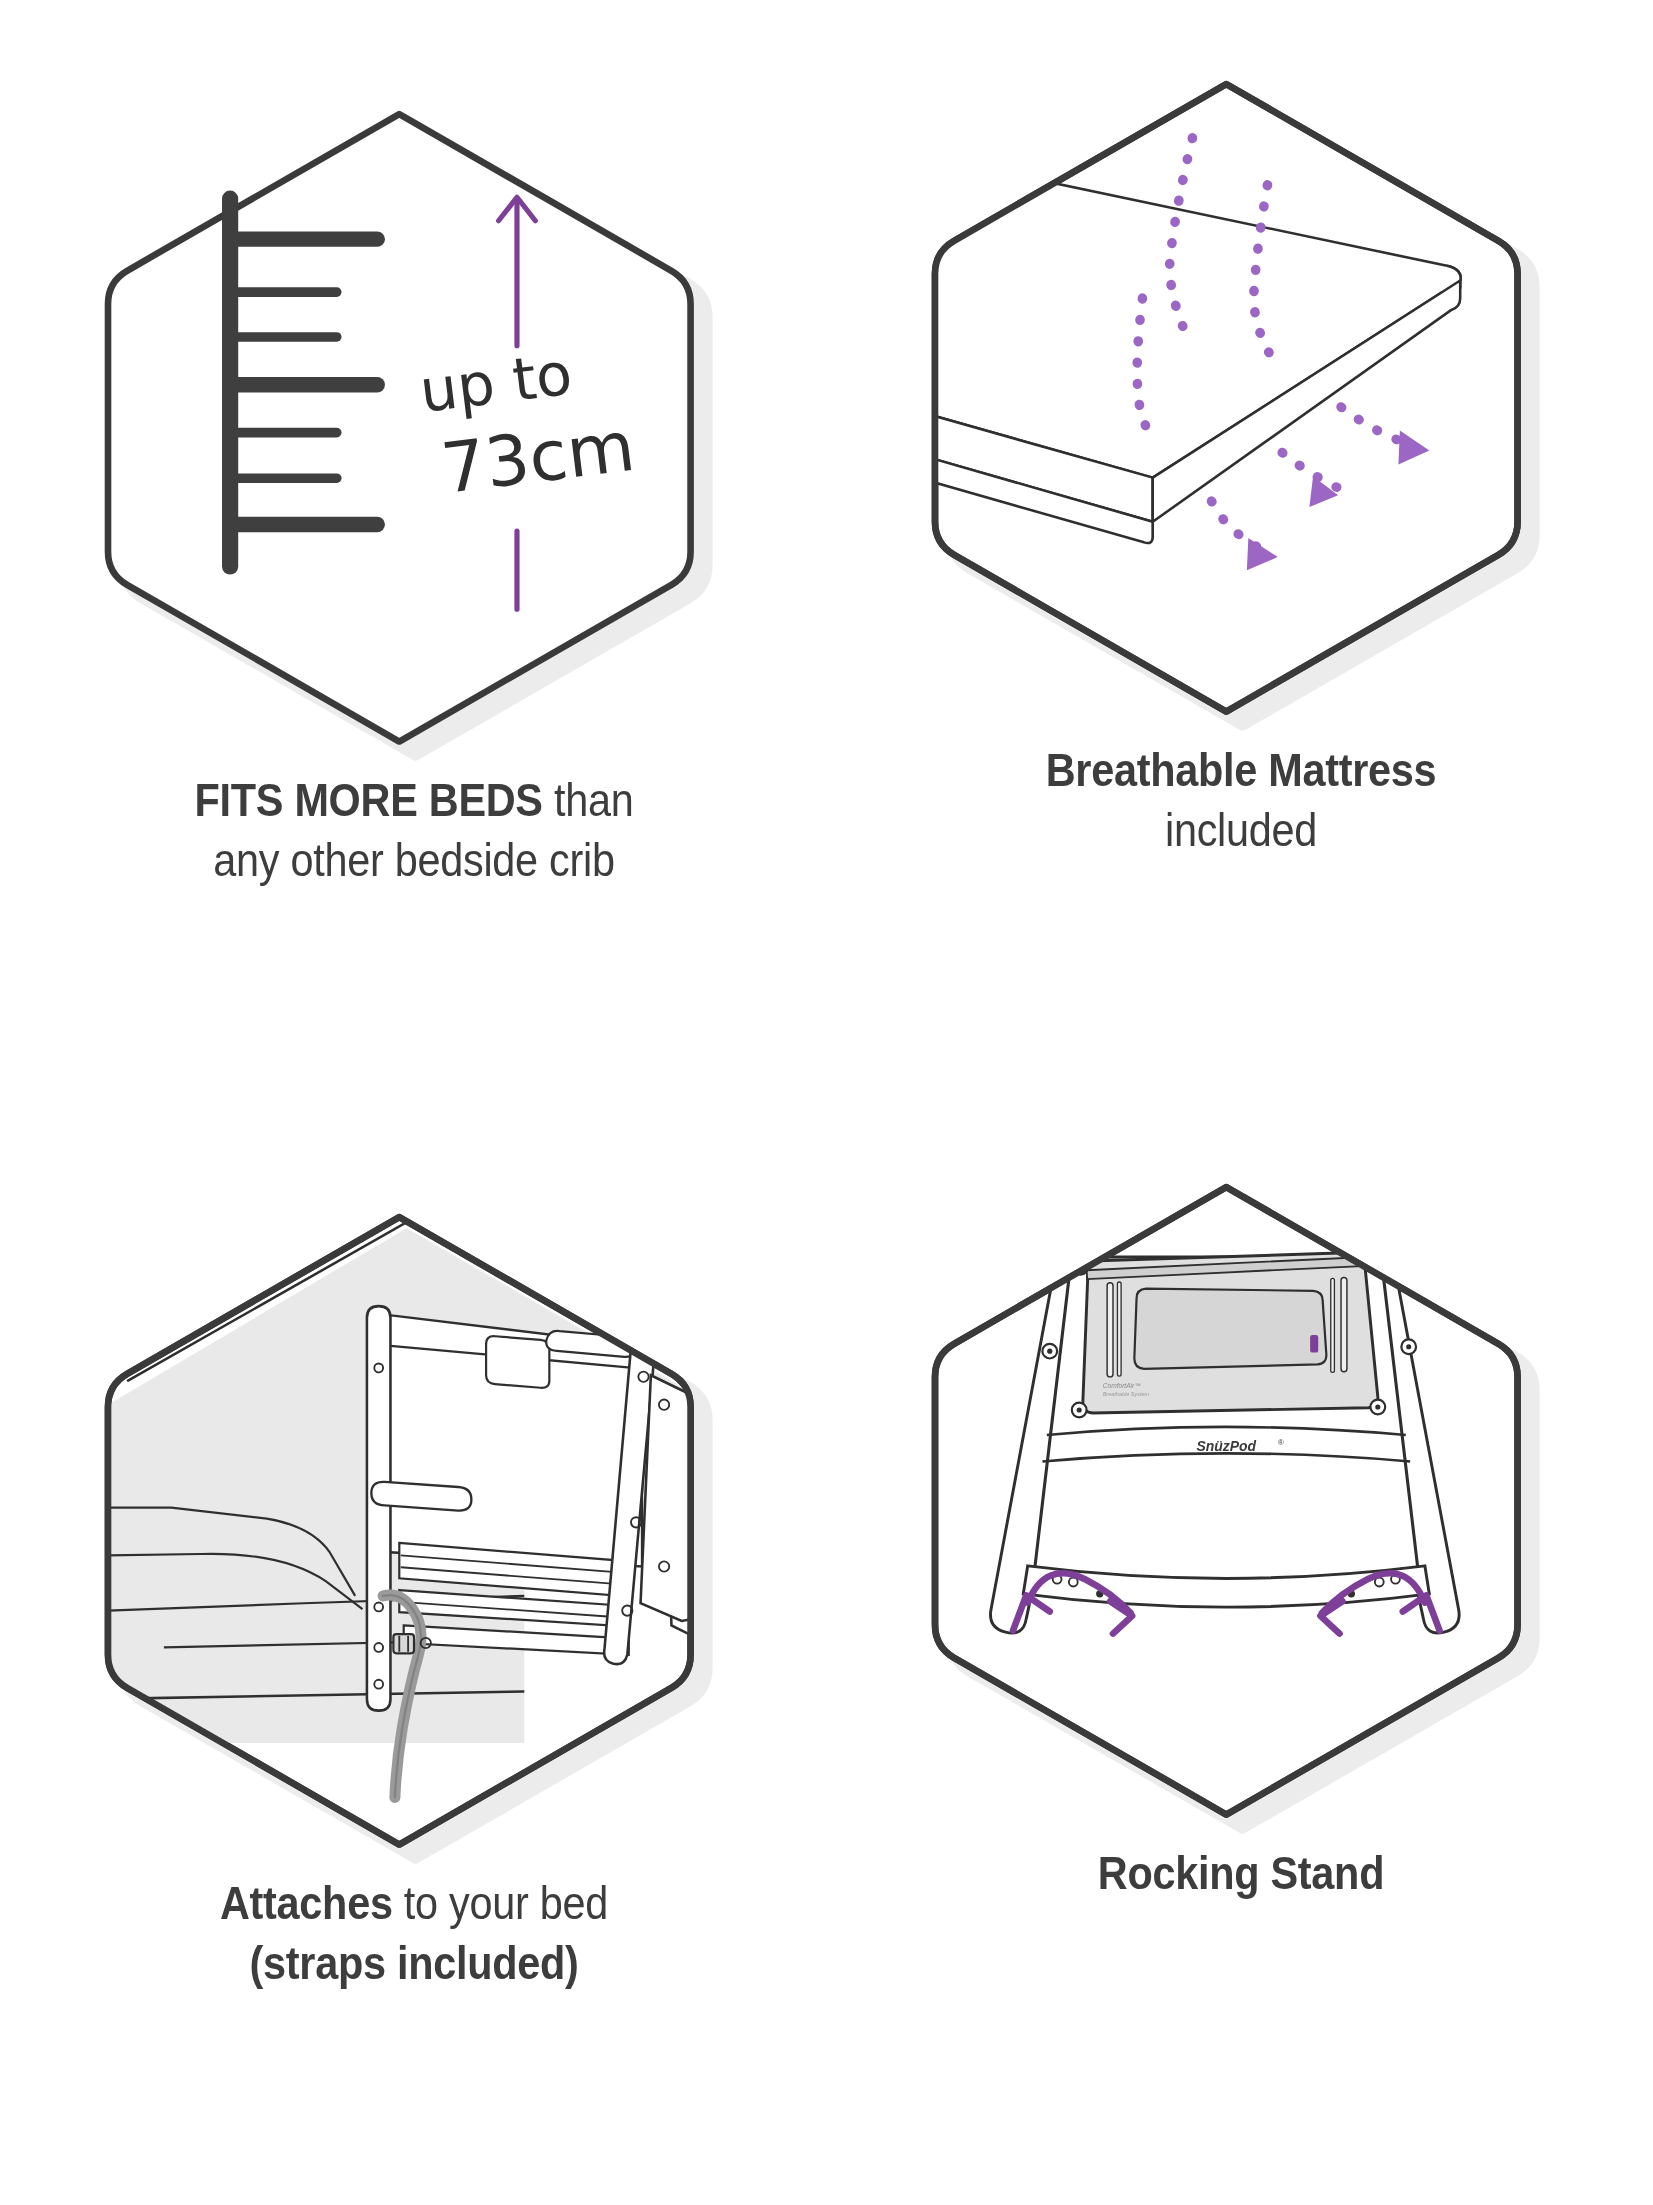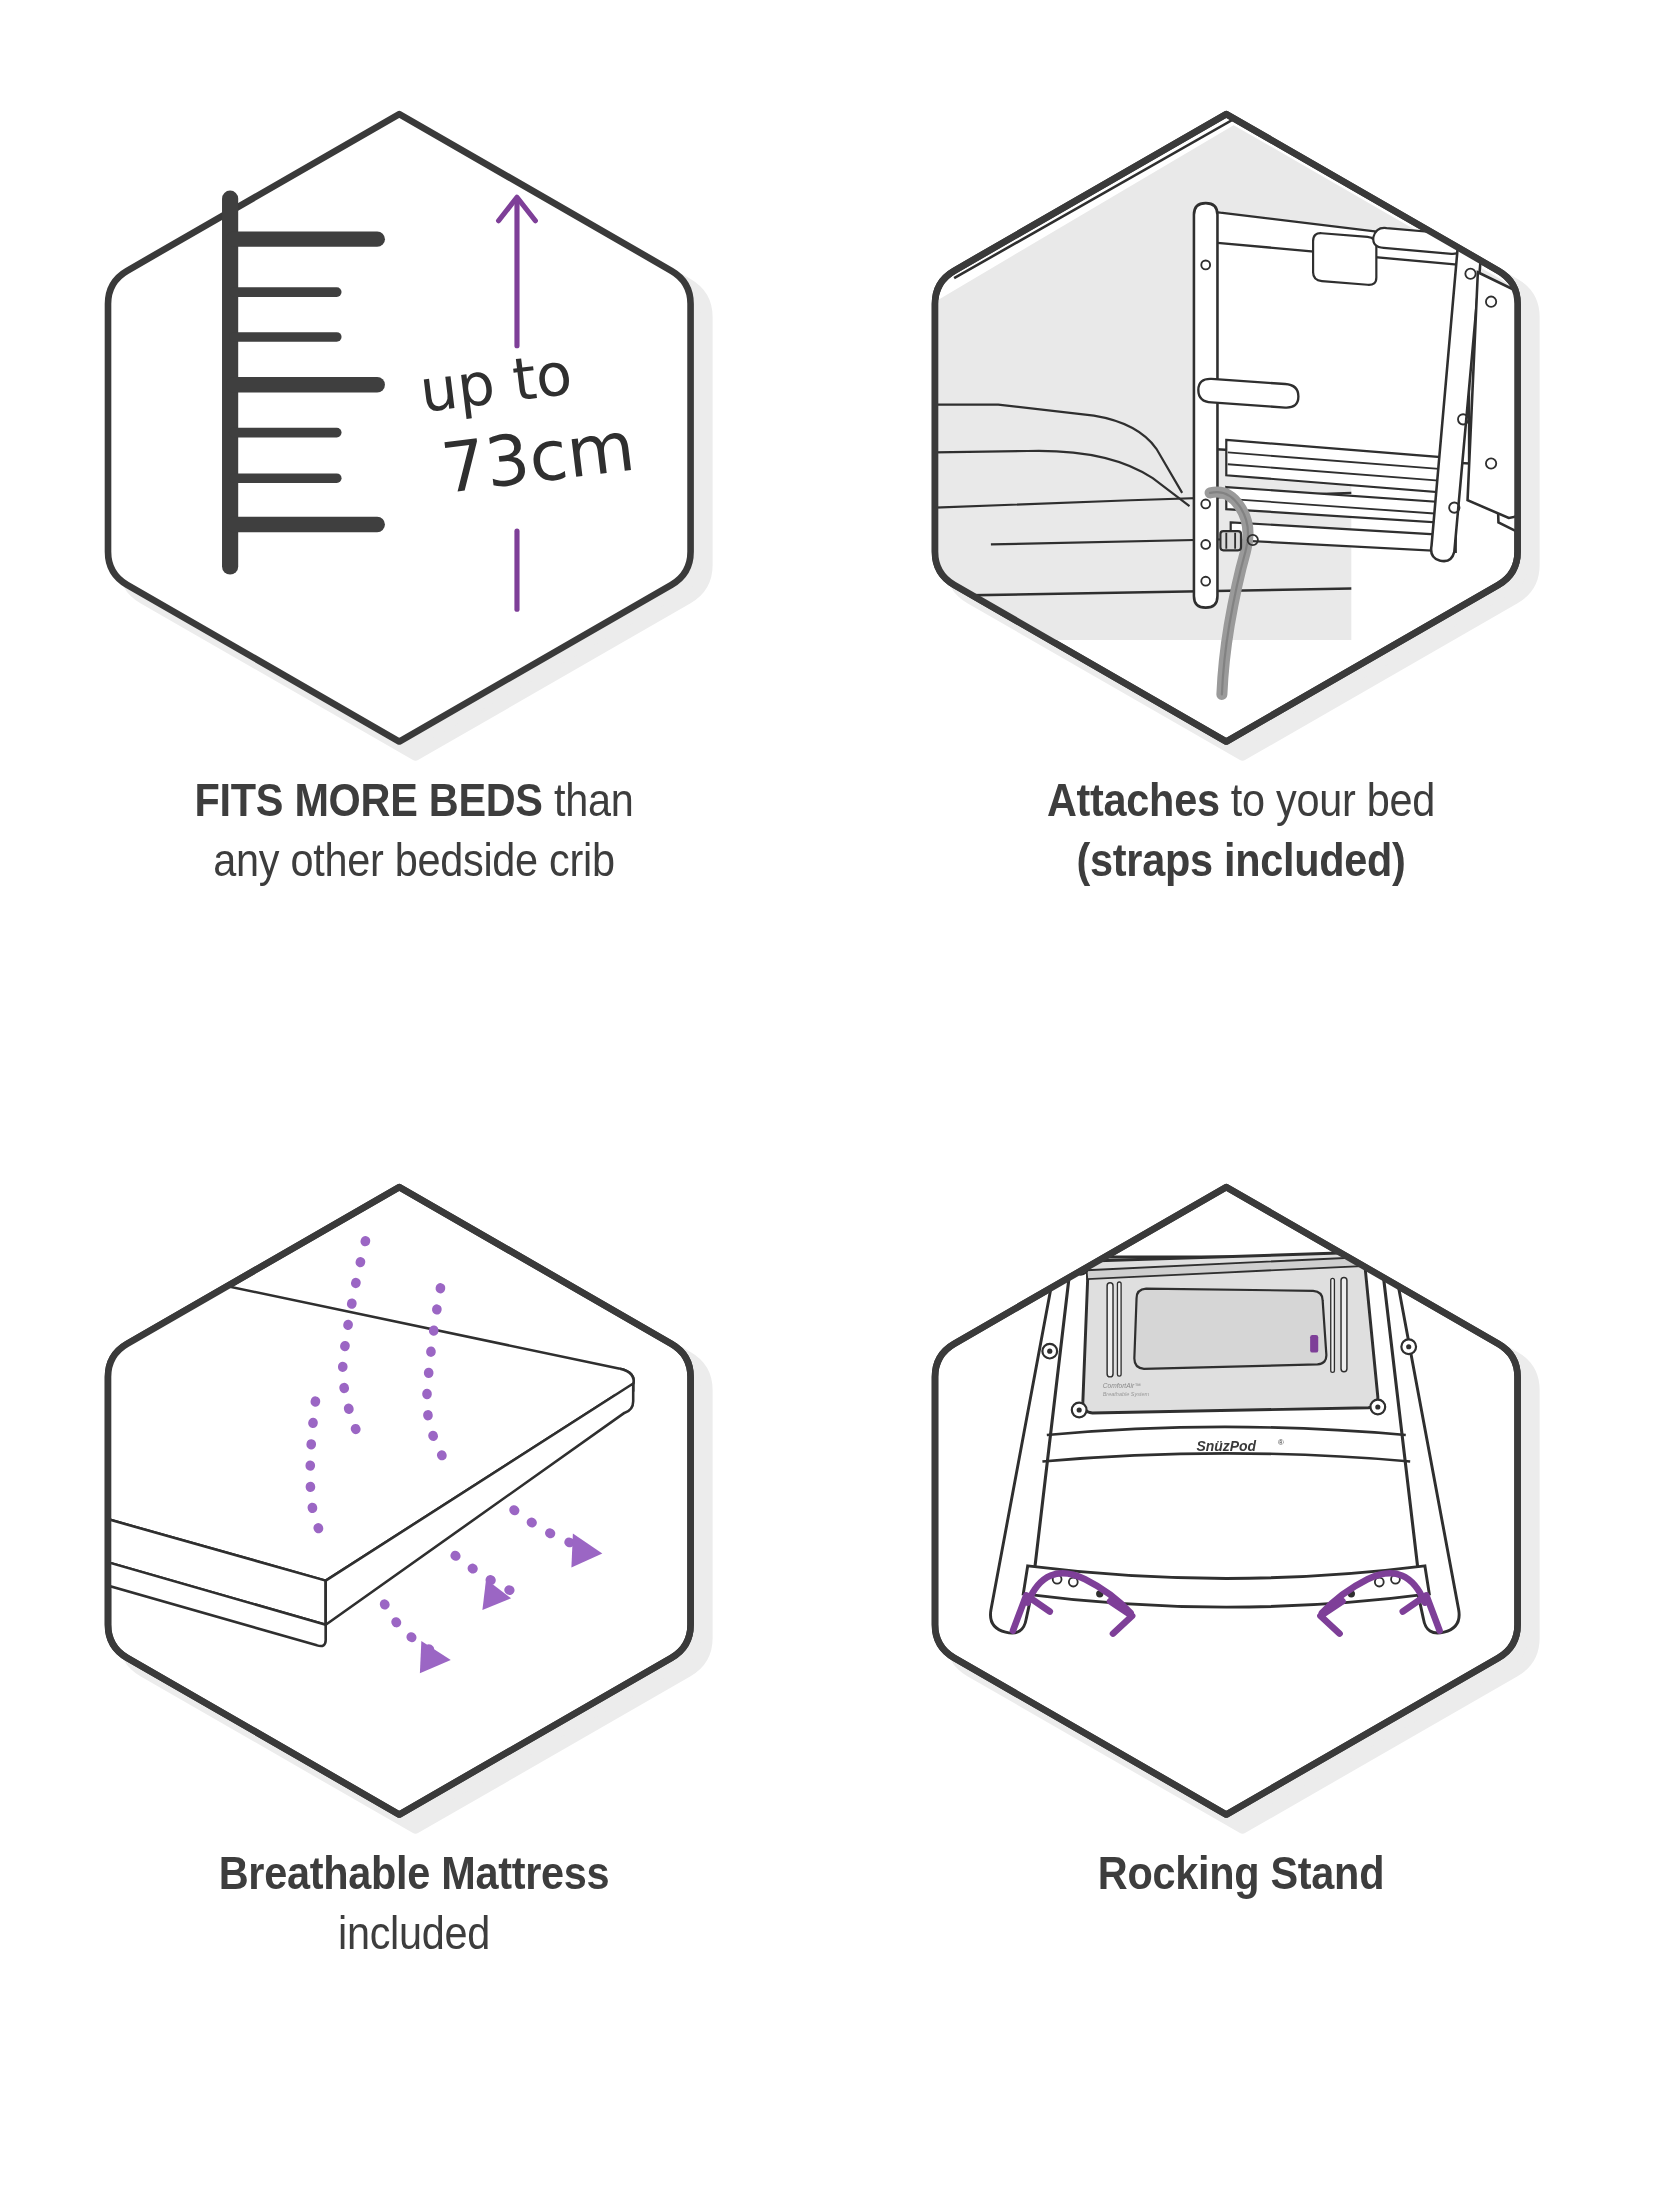--- a/index.html
+++ b/index.html
@@ -128,20 +128,77 @@
           </g>
         </svg>
       </div>
 
       <div class="caption cap-1">
         <span class="ln"><span class="b">FITS MORE BEDS</span><span class="r"> than</span></span>
         <span class="ln r">any other bedside crib</span>
       </div>
     </div>
 
+    <div class="feature-cell row2">
+      <div class="hex-wrap">
+        <svg class="hex-svg" viewBox="0 0 900 900">
+          <g transform="translate(22,18)">
+            <path d="M430 45 L800 258 Q826 273 826 303 L826 640 Q826 670 800 685 L430 898
+                     L60 685 Q34 670 34 640 L34 303 Q34 273 60 258 Z" fill="#ececec" stroke="#ececec" stroke-width="16" stroke-linejoin="round"></path>
+          </g>
+          <path d="M430 45 L800 258 Q826 273 826 303 L826 640 Q826 670 800 685 L430 898
+                   L60 685 Q34 670 34 640 L34 303 Q34 273 60 258 Z" fill="#ffffff" stroke="#3a3a3a" stroke-width="9" stroke-linejoin="round"></path>
+          <clipPath id="clipHex3">
+            <path d="M430 45 L800 258 Q826 273 826 303 L826 640 Q826 670 800 685 L430 898
+                     L60 685 Q34 670 34 640 L34 303 Q34 273 60 258 Z"></path>
+          </clipPath>
+
+          <g clip-path="url(#clipHex3)">
+
+            <path d="M-40 130 L730 292 Q752 297 748 312 L330 580 L-60 470 Z" fill="#ffffff" stroke="#2f2f2f" stroke-width="3.5" stroke-linejoin="round"></path>
+
+            <path d="M730 292 q22 5 18 22 l0 8 q-4 14 -26 8" fill="#ffffff" stroke="#2f2f2f" stroke-width="3.5"></path>
+
+            <path d="M-60 470 L330 580 L330 640 L-60 528 Z" fill="#ffffff" stroke="#2f2f2f" stroke-width="3.5" stroke-linejoin="round"></path>
+
+            <path d="M-60 528 L330 640 L330 660 Q330 672 318 668 L-60 560 Z" fill="#ffffff" stroke="#2f2f2f" stroke-width="3.5" stroke-linejoin="round"></path>
+
+            <line x1="330" y1="580" x2="330" y2="660" stroke="#2f2f2f" stroke-width="2.5"></line>
+
+            <path d="M330 580 L748 312 L748 336 Q748 348 736 352 L330 640 Z" fill="#ffffff" stroke="#2f2f2f" stroke-width="3.5" stroke-linejoin="round"></path>
+          </g>
+
+          <g>
+            <path d="M384 118 q-22 90 -30 160 q-6 50 28 122" fill="none" stroke="#9b66c4" stroke-width="13" stroke-linecap="round" stroke-dasharray="1 28"></path>
+            <path d="M486 182 q-14 80 -18 140 q-4 44 20 88" fill="none" stroke="#9b66c4" stroke-width="13" stroke-linecap="round" stroke-dasharray="1 28"></path>
+            <path d="M316 336 q-10 80 -6 130 q2 32 22 68" fill="none" stroke="#9b66c4" stroke-width="13" stroke-linecap="round" stroke-dasharray="1 28"></path>
+          </g>
+
+          <g>
+            <path d="M586 484 q44 34 96 52" fill="none" stroke="#9b66c4" stroke-width="13" stroke-linecap="round" stroke-dasharray="1 28"></path>
+            <polygon points="666,516 706,543 664,562" fill="#9b66c4"></polygon>
+
+            <path d="M506 546 q38 30 76 48" fill="none" stroke="#9b66c4" stroke-width="13" stroke-linecap="round" stroke-dasharray="1 28"></path>
+            <polygon points="548,578 582,604 543,620" fill="#9b66c4"></polygon>
+
+            <path d="M410 612 q22 46 86 74" fill="none" stroke="#9b66c4" stroke-width="13" stroke-linecap="round" stroke-dasharray="1 28"></path>
+            <polygon points="460,662 500,688 458,706" fill="#9b66c4"></polygon>
+          </g>
+
+          <path d="M430 45 L800 258 Q826 273 826 303 L826 640 Q826 670 800 685 L430 898
+                   L60 685 Q34 670 34 640 L34 303 Q34 273 60 258 Z" fill="none" stroke="#3a3a3a" stroke-width="9" stroke-linejoin="round"></path>
+        </svg>
+      </div>
+
+      <div class="caption cap-3">
+        <span class="ln b">Breathable Mattress</span>
+        <span class="ln r">included</span>
+      </div>
+    </div>
+
     <div class="feature-cell row1">
       <div class="hex-wrap">
         <svg class="hex-svg" viewBox="0 0 900 900">
           <g transform="translate(22,18)">
             <path d="M430 45 L800 258 Q826 273 826 303 L826 640 Q826 670 800 685 L430 898
                      L60 685 Q34 670 34 640 L34 303 Q34 273 60 258 Z" fill="#ececec" stroke="#ececec" stroke-width="16" stroke-linejoin="round"></path>
           </g>
           <path id="hexclip2" d="M430 45 L800 258 Q826 273 826 303 L826 640 Q826 670 800 685 L430 898
                    L60 685 Q34 670 34 640 L34 303 Q34 273 60 258 Z" fill="#ffffff" stroke="#3a3a3a" stroke-width="9" stroke-linejoin="round"></path>
           <clipPath id="clipHex2">
@@ -210,77 +267,20 @@
           </g>
 
           <path d="M430 45 L800 258 Q826 273 826 303 L826 640 Q826 670 800 685 L430 898
                    L60 685 Q34 670 34 640 L34 303 Q34 273 60 258 Z" fill="none" stroke="#3a3a3a" stroke-width="9" stroke-linejoin="round"></path>
         </svg>
       </div>
 
       <div class="caption cap-2">
         <span class="ln"><span class="b">Attaches</span><span class="r"> to your bed</span></span>
         <span class="ln b">(straps included)</span>
-      </div>
-    </div>
-
-    <div class="feature-cell row2">
-      <div class="hex-wrap">
-        <svg class="hex-svg" viewBox="0 0 900 900">
-          <g transform="translate(22,18)">
-            <path d="M430 45 L800 258 Q826 273 826 303 L826 640 Q826 670 800 685 L430 898
-                     L60 685 Q34 670 34 640 L34 303 Q34 273 60 258 Z" fill="#ececec" stroke="#ececec" stroke-width="16" stroke-linejoin="round"></path>
-          </g>
-          <path d="M430 45 L800 258 Q826 273 826 303 L826 640 Q826 670 800 685 L430 898
-                   L60 685 Q34 670 34 640 L34 303 Q34 273 60 258 Z" fill="#ffffff" stroke="#3a3a3a" stroke-width="9" stroke-linejoin="round"></path>
-          <clipPath id="clipHex3">
-            <path d="M430 45 L800 258 Q826 273 826 303 L826 640 Q826 670 800 685 L430 898
-                     L60 685 Q34 670 34 640 L34 303 Q34 273 60 258 Z"></path>
-          </clipPath>
-
-          <g clip-path="url(#clipHex3)">
-
-            <path d="M-40 130 L730 292 Q752 297 748 312 L330 580 L-60 470 Z" fill="#ffffff" stroke="#2f2f2f" stroke-width="3.5" stroke-linejoin="round"></path>
-
-            <path d="M730 292 q22 5 18 22 l0 8 q-4 14 -26 8" fill="#ffffff" stroke="#2f2f2f" stroke-width="3.5"></path>
-
-            <path d="M-60 470 L330 580 L330 640 L-60 528 Z" fill="#ffffff" stroke="#2f2f2f" stroke-width="3.5" stroke-linejoin="round"></path>
-
-            <path d="M-60 528 L330 640 L330 660 Q330 672 318 668 L-60 560 Z" fill="#ffffff" stroke="#2f2f2f" stroke-width="3.5" stroke-linejoin="round"></path>
-
-            <line x1="330" y1="580" x2="330" y2="660" stroke="#2f2f2f" stroke-width="2.5"></line>
-
-            <path d="M330 580 L748 312 L748 336 Q748 348 736 352 L330 640 Z" fill="#ffffff" stroke="#2f2f2f" stroke-width="3.5" stroke-linejoin="round"></path>
-          </g>
-
-          <g>
-            <path d="M384 118 q-22 90 -30 160 q-6 50 28 122" fill="none" stroke="#9b66c4" stroke-width="13" stroke-linecap="round" stroke-dasharray="1 28"></path>
-            <path d="M486 182 q-14 80 -18 140 q-4 44 20 88" fill="none" stroke="#9b66c4" stroke-width="13" stroke-linecap="round" stroke-dasharray="1 28"></path>
-            <path d="M316 336 q-10 80 -6 130 q2 32 22 68" fill="none" stroke="#9b66c4" stroke-width="13" stroke-linecap="round" stroke-dasharray="1 28"></path>
-          </g>
-
-          <g>
-            <path d="M586 484 q44 34 96 52" fill="none" stroke="#9b66c4" stroke-width="13" stroke-linecap="round" stroke-dasharray="1 28"></path>
-            <polygon points="666,516 706,543 664,562" fill="#9b66c4"></polygon>
-
-            <path d="M506 546 q38 30 76 48" fill="none" stroke="#9b66c4" stroke-width="13" stroke-linecap="round" stroke-dasharray="1 28"></path>
-            <polygon points="548,578 582,604 543,620" fill="#9b66c4"></polygon>
-
-            <path d="M410 612 q22 46 86 74" fill="none" stroke="#9b66c4" stroke-width="13" stroke-linecap="round" stroke-dasharray="1 28"></path>
-            <polygon points="460,662 500,688 458,706" fill="#9b66c4"></polygon>
-          </g>
-
-          <path d="M430 45 L800 258 Q826 273 826 303 L826 640 Q826 670 800 685 L430 898
-                   L60 685 Q34 670 34 640 L34 303 Q34 273 60 258 Z" fill="none" stroke="#3a3a3a" stroke-width="9" stroke-linejoin="round"></path>
-        </svg>
-      </div>
-
-      <div class="caption cap-3">
-        <span class="ln b">Breathable Mattress</span>
-        <span class="ln r">included</span>
       </div>
     </div>
 
     <div class="feature-cell row2">
       <div class="hex-wrap">
         <svg class="hex-svg" viewBox="0 0 900 900">
           <g transform="translate(22,18)">
             <path d="M430 45 L800 258 Q826 273 826 303 L826 640 Q826 670 800 685 L430 898
                      L60 685 Q34 670 34 640 L34 303 Q34 273 60 258 Z" fill="#ececec" stroke="#ececec" stroke-width="16" stroke-linejoin="round"></path>
           </g>

